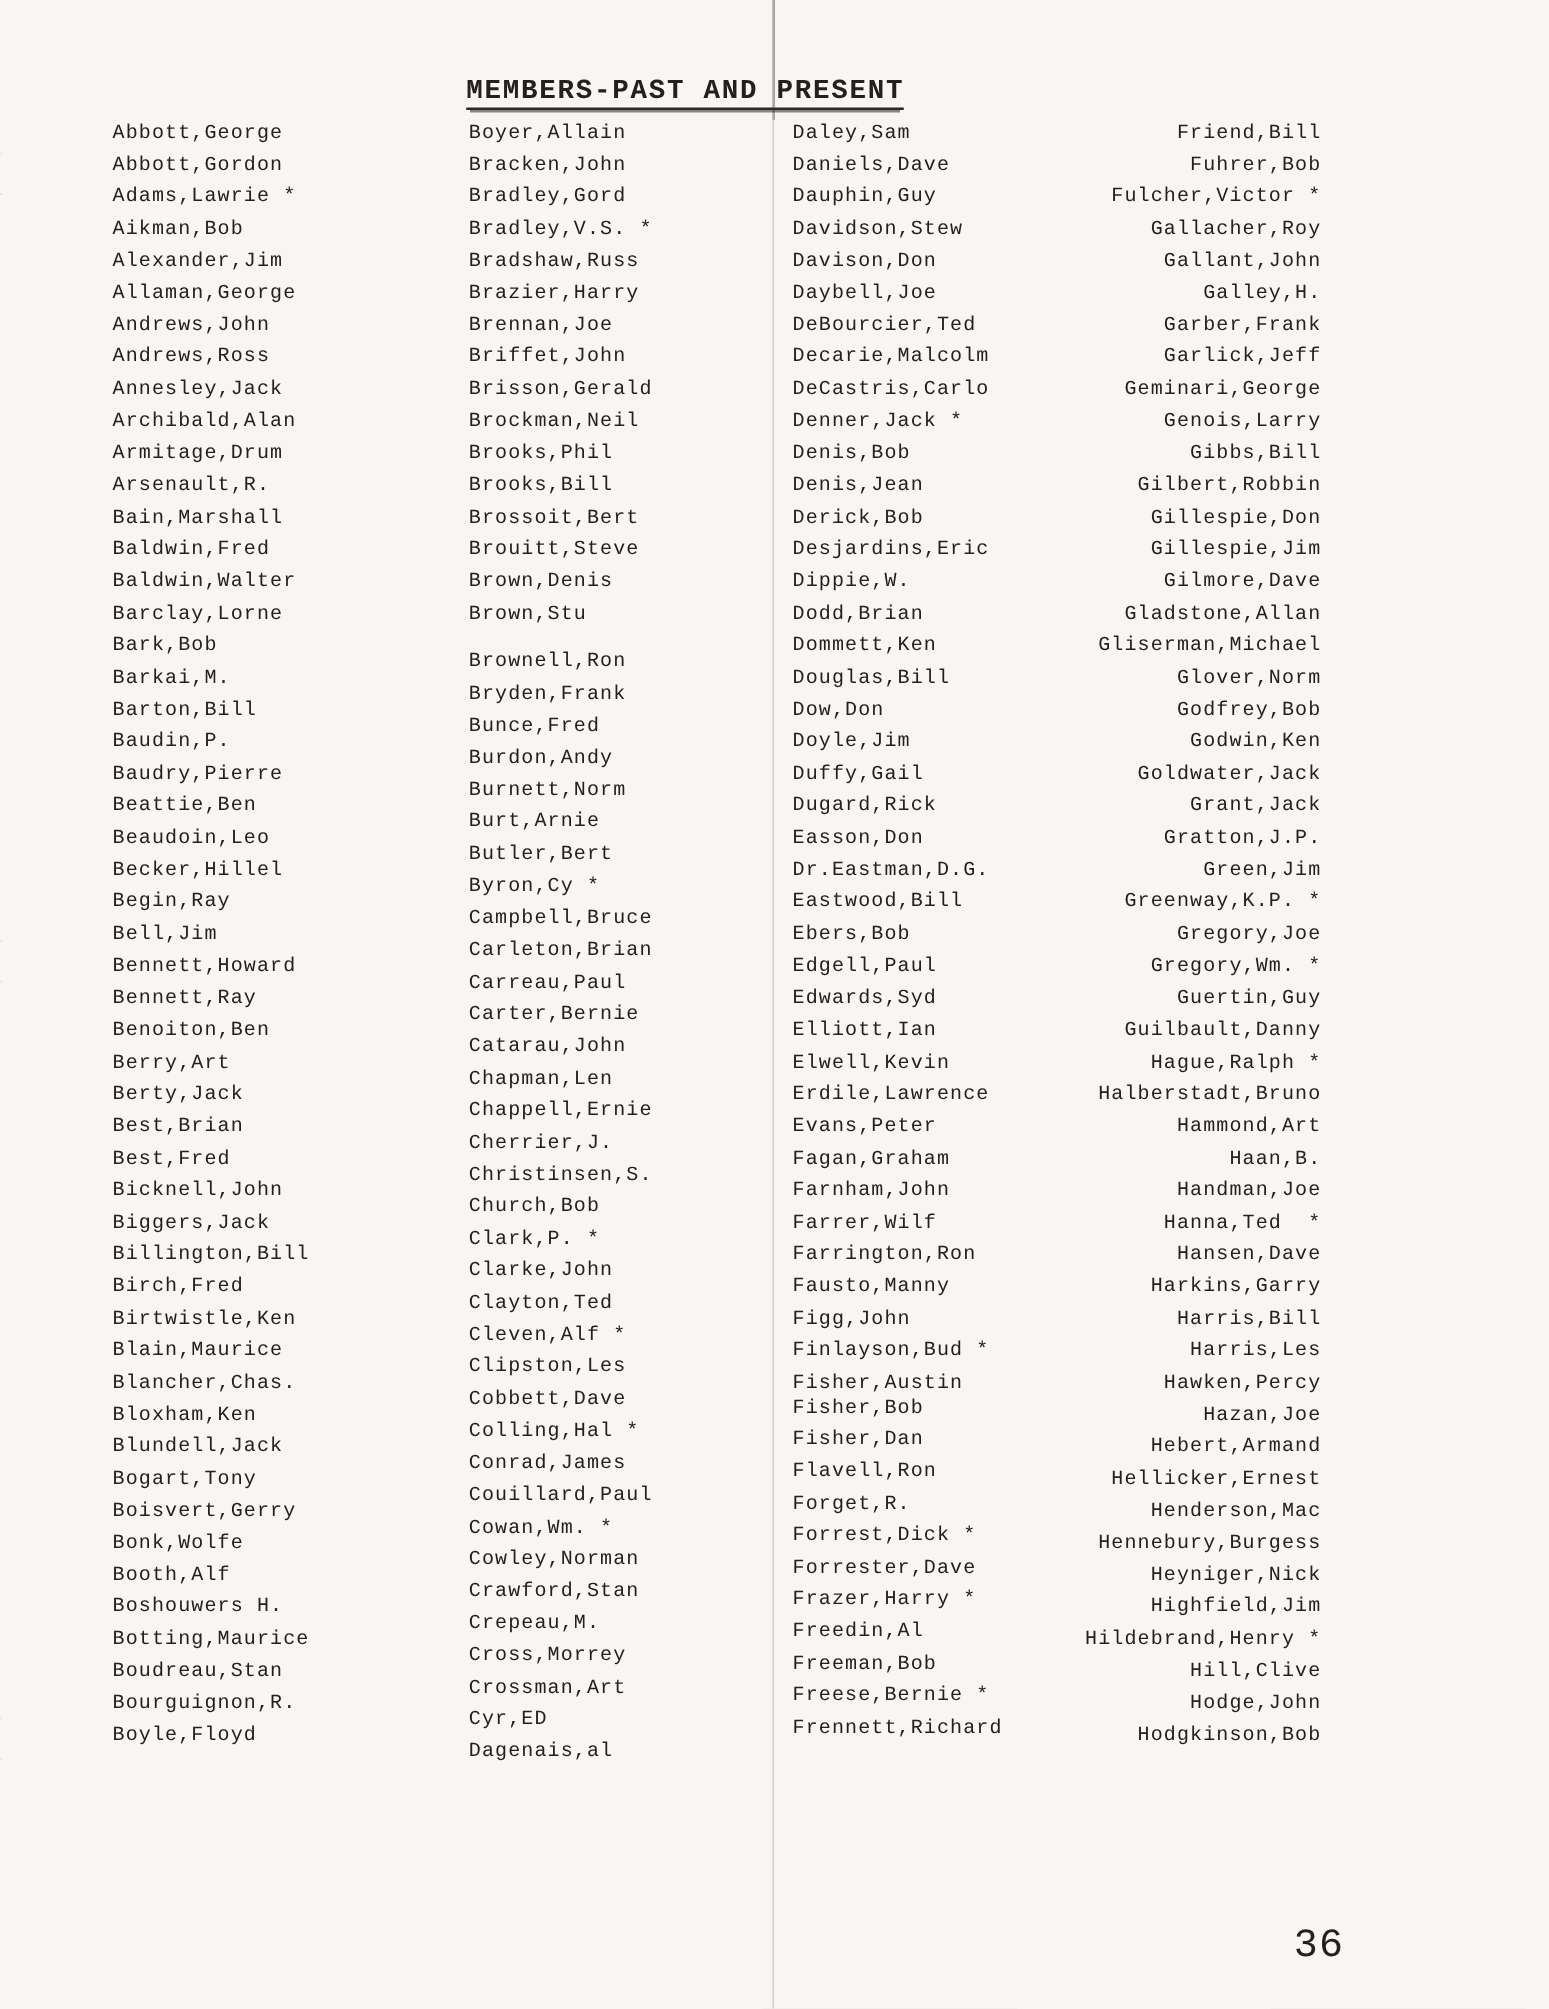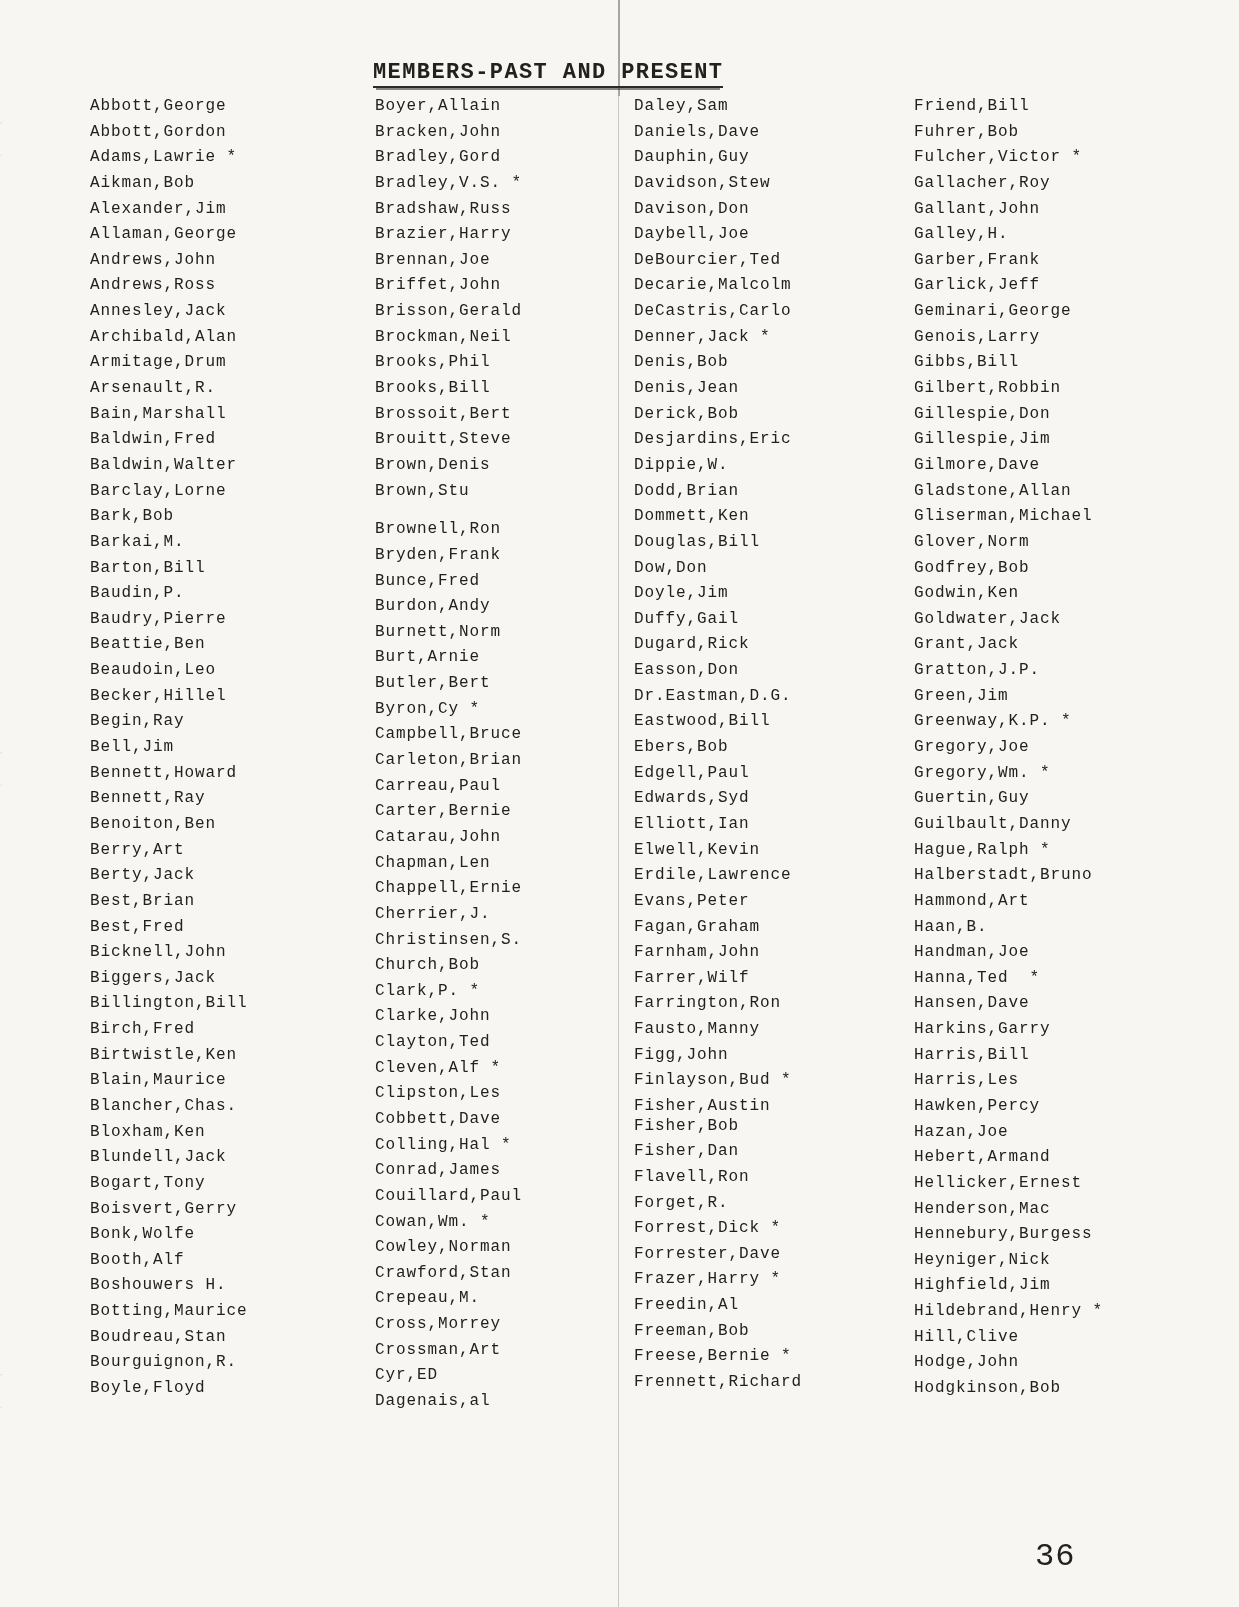--- a/index.html
+++ b/index.html
@@ -62,21 +62,21 @@
     letter-spacing: 0.9px;
     white-space: pre;
   }
   .name-line {
     height: 25.65px;
     line-height: 25.65px;
   }
   .col-1 { left: 90px; }
   .col-2 { left: 375px; }
   .col-3 { left: 634px; }
-  .col-4 { left: 914px; }
+  .col-4 { left: 868px; text-align: right; }
   
   .col-2 .name-line:nth-child(17) { margin-top: 13px; }  
   .col-3 .name-line:nth-child(41) { margin-top: -6px; }  
   .page-number {
     position: absolute;
     left: 1035px;
     top: 1538px;
     font-size: 32px;
     letter-spacing: 1px;
   }

